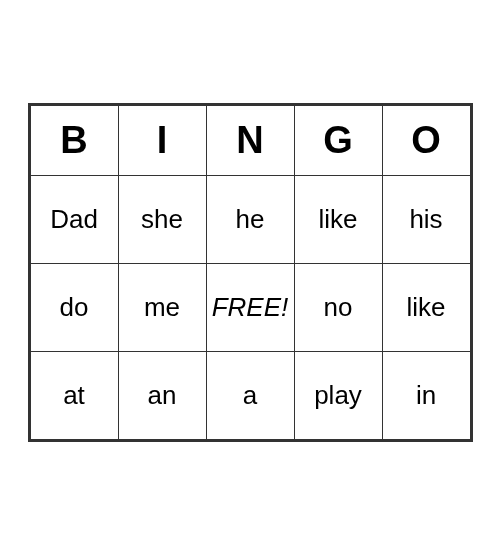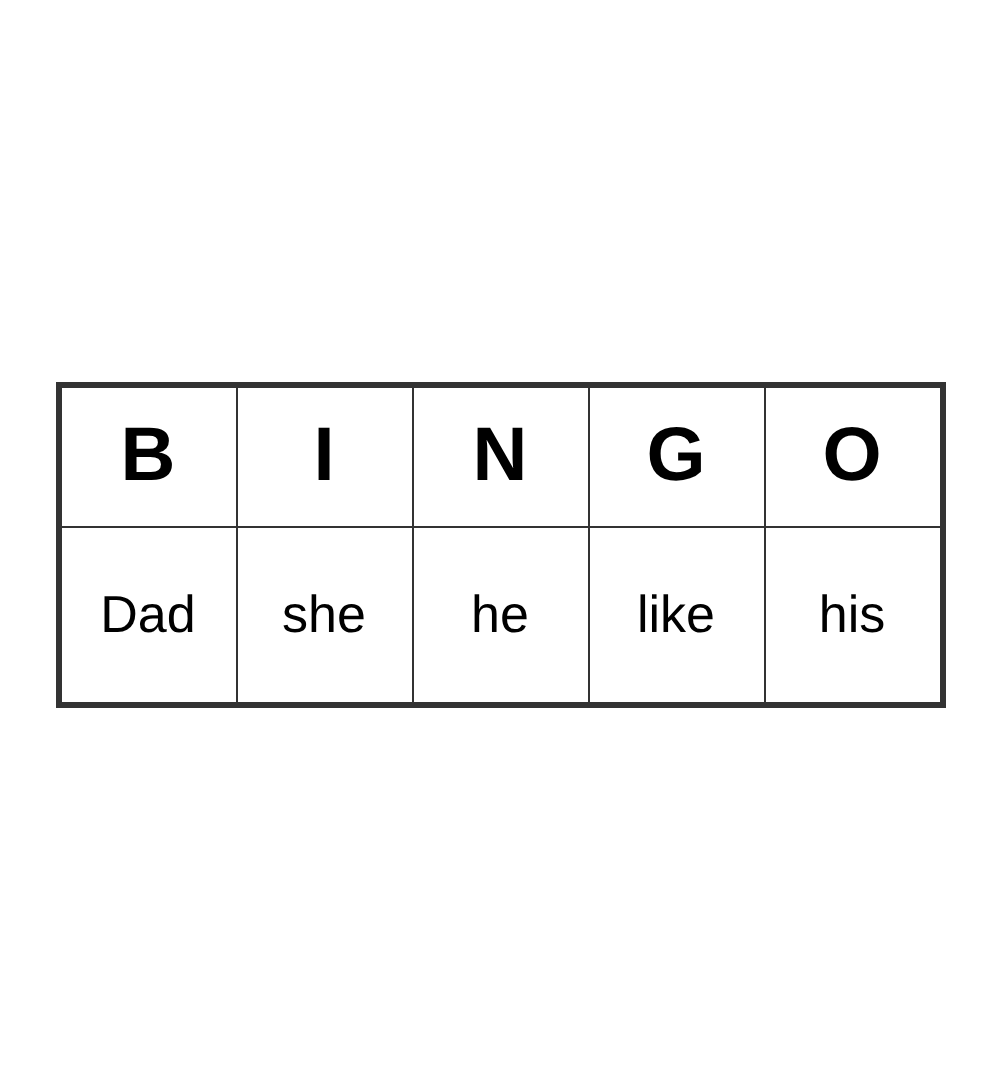--- a/index.html
+++ b/index.html
@@ -66,15 +66,29 @@
       </tr>
     </thead>
     <tbody id="bingo-body">
         <tr>
           <td>Dad</td>
           <td>she</td>
           <td>he</td>
           <td>like</td>
           <td>his</td>
         </tr>
+        <tr>
+          <td>do</td>
+          <td>me</td>
+          <td class="free-cell">FREE!</td>
+          <td>no</td>
+          <td>like</td>
+        </tr>
+        <tr>
+          <td>at</td>
+          <td>an</td>
+          <td>a</td>
+          <td>play</td>
+          <td>in</td>
+        </tr>
       </tbody>
   </table>
 </div>
 
 </body></html>

